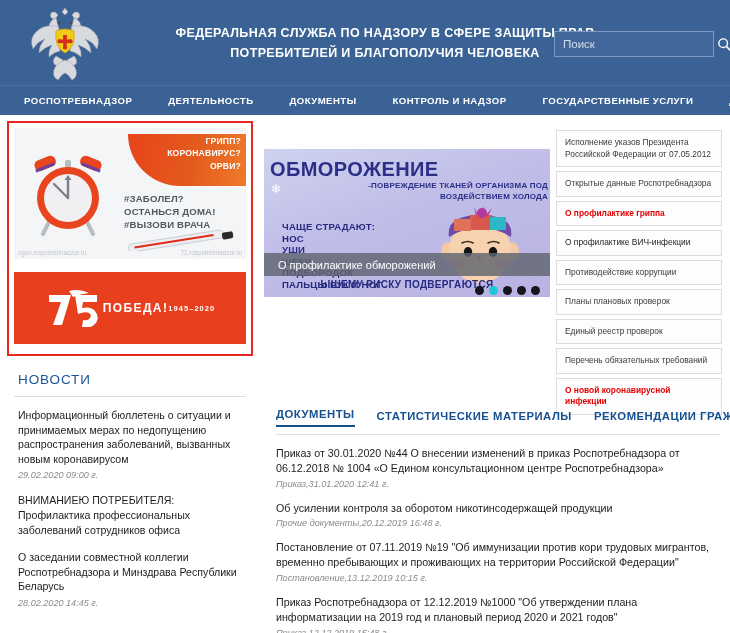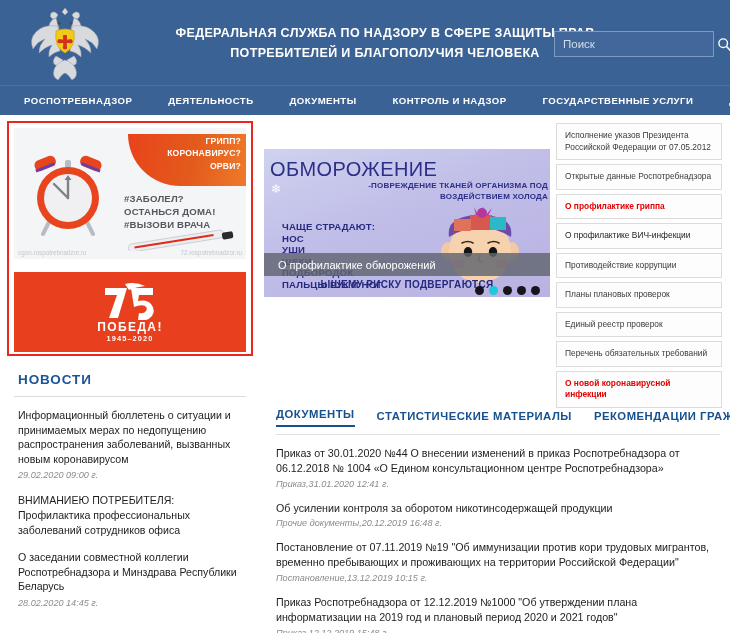--- a/index.html
+++ b/index.html
@@ -80,49 +80,49 @@
     position: absolute; left: 110px; top: 64px; color: #53585e;
     font-size: 9.6px; font-weight: bold; line-height: 13px; letter-spacing: .2px;
   }
   .thermo { position: absolute; left: 112px; top: 101px; width: 110px; height: 22px; }
   .flu-urls {
     position: absolute; bottom: 3px; left: 4px; right: 4px;
     display: flex; justify-content: space-between;
     font-size: 6.3px; color: #c3c6cb;
   }
   .banner-victory {
-    margin-top: 13px; height: 80px; background: #e8401f;
-    display: flex; flex-direction: column; align-items: center; justify-content: center; gap: 0;
+    margin-top: 13px; height: 72px; background: #e8401f;
+    display: flex; align-items: center; justify-content: center; gap: 0;
   }
   .v-num { width: 58px; height: 38px; }
   .v-word { color: #fff; font-size: 12px; font-weight: bold; letter-spacing: 1.4px; }
   .v-years { color: #fff; font-size: 7.4px; font-weight: bold; letter-spacing: 1.1px; }
 
   
   .news { padding: 16px 14px 0 14px; }
   .news-title {
-    color: #1c5496; font-size: 13.5px; font-weight: bold; letter-spacing: .9px;
+    color: #1c5496; font-size: 13.5px; font-weight: normal; letter-spacing: .9px;
     padding-left: 4px; padding-bottom: 9px;
   }
   .news-rule { height: 1px; background: #dcdcdc; margin-bottom: 11px; }
   .news-item { margin-bottom: 13px; padding-left: 4px; }
   .news-headline {
     color: #1d1d1d; font-size: 10.6px; line-height: 14.6px; cursor: pointer;
   }
   .news-date { color: #8b8b8b; font-size: 9.1px; font-style: italic; margin-top: 4px; }
 
   
   .slider {
     position: relative; margin: 34px 0 0 4px; width: 286px; height: 148px;
     background: linear-gradient(160deg,#cfd2ef 0%,#c0bde8 45%,#b9b2e2 100%);
     overflow: hidden; cursor: pointer;
   }
   .sl-title {
     position: absolute; left: 6px; top: 9px; color: #2b2f88;
-    font-size: 20px; font-weight: normal; letter-spacing: .4px;
+    font-size: 20px; font-weight: bold; letter-spacing: .4px;
   }
   .sl-sub {
     position: absolute; right: 2px; top: 32px; width: 210px; text-align: right;
     color: #2b2f88; font-size: 8px; font-weight: bold; line-height: 10.5px; letter-spacing: .2px;
   }
   .snowflake { position: absolute; left: 7px; top: 33px; color: #fff; font-size: 12px; }
   .sl-list {
     position: absolute; left: 18px; top: 72px; color: #262a80;
     font-size: 9.6px; font-weight: bold; line-height: 11.6px; letter-spacing: .2px;
   }
@@ -136,21 +136,21 @@
     background: rgba(96,101,112,.82); color: #fff; font-size: 11px;
     display: flex; align-items: center; padding-left: 14px;
   }
   .sl-dots {
     position: absolute; right: 10px; bottom: 2px; display: flex; gap: 5px; align-items: center;
   }
   .dot { width: 9px; height: 9px; border-radius: 50%; background: #16151c; cursor: pointer; }
   .dot.on { background: #1fc8d8; }
 
   
-  .links { padding: 8px 8px 0 4px; }
+  .links { padding: 15px 8px 0 4px; }
   .link-box {
     border: 1px solid #dcdcdc; background: #fdfdfd; margin-bottom: 4px;
     padding: 6px 8px; min-height: 24px; display: flex; align-items: center;
     font-size: 8.4px; color: #3a3a3a; line-height: 11.5px; cursor: pointer;
   }
   .link-box.red { color: #e00000; font-weight: bold; }
   .link-box.bold { color: #1d1d1d; font-weight: normal; }
 
   
   .docs { padding: 16px 10px 0 14px; }

